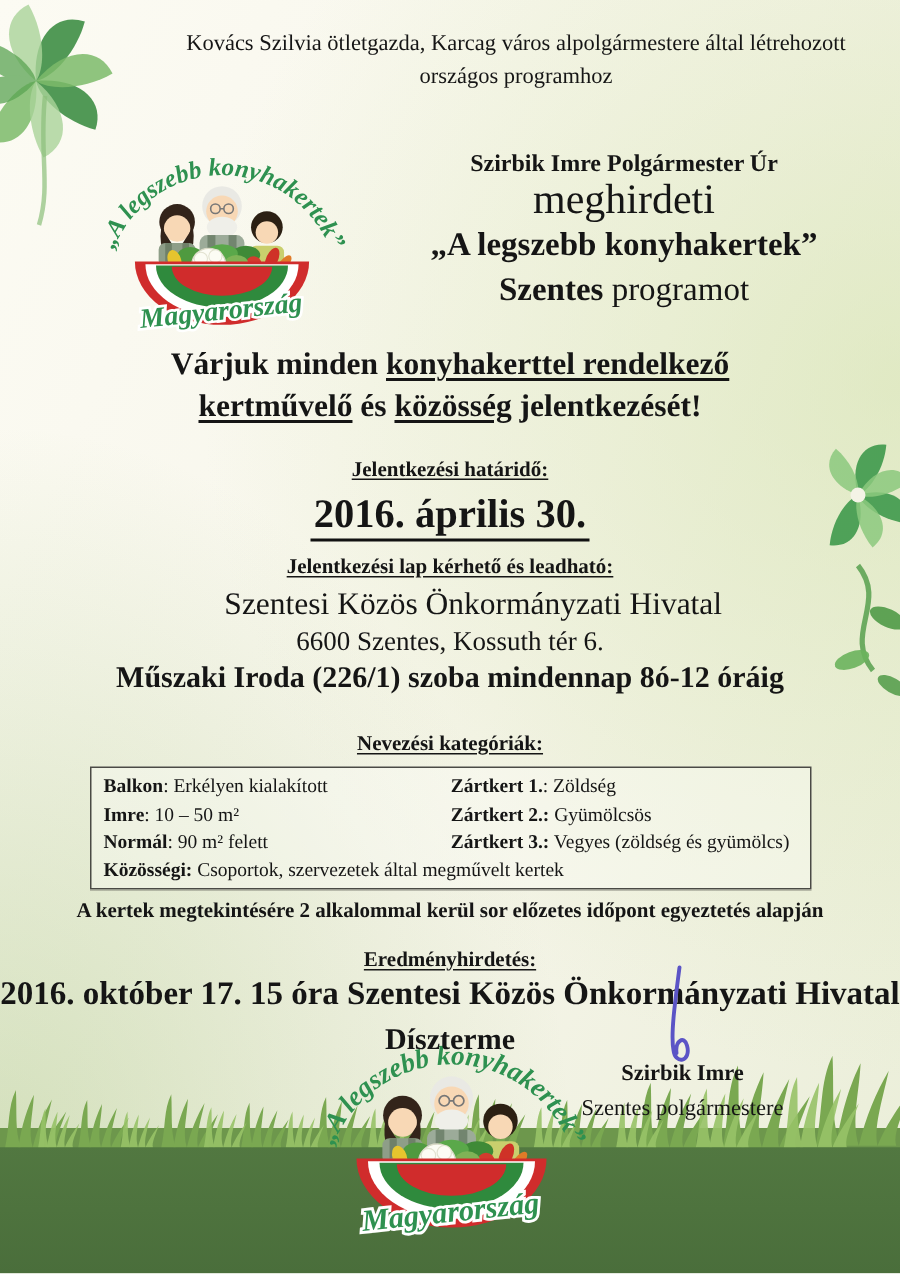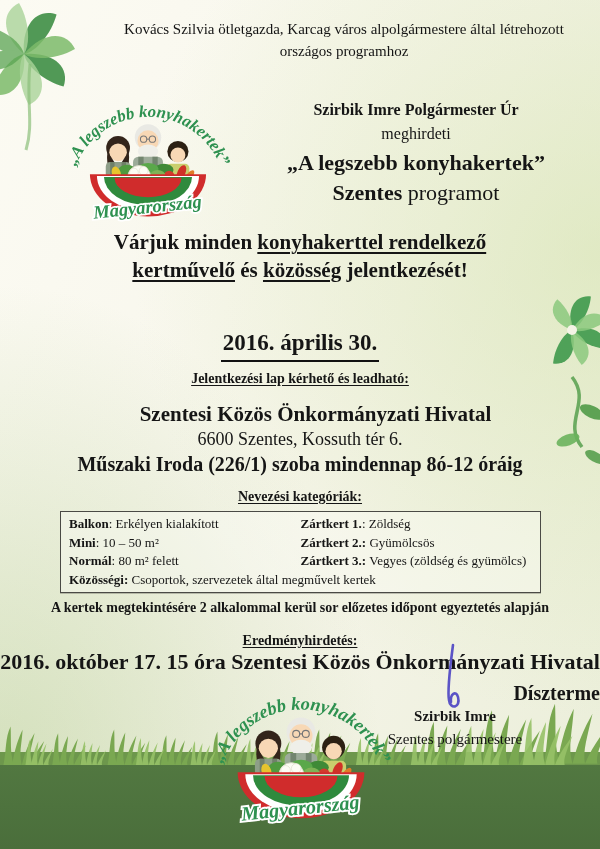--- a/index.html
+++ b/index.html
@@ -16,54 +16,54 @@
   }
   .abs { position:absolute; }
   .ctr { width:100%; text-align:center; }
 
   
   .header-block { top:18px; line-height:22px; font-size:15px;margin-left:44px; }
   .header-bold { font-weight:bold; }
 
   .announce { top:99px; left:236px; width:360px; text-align:center; }
   .announce .a1 { font-size:16px; font-weight:bold; line-height:21px; }
-  .announce .a2 { font-size:16px; line-height:28px; }
+  .announce .a2 { font-size:28px; line-height:28px; }
   .announce .a3 { font-size:22px; font-weight:bold; line-height:30px; }
   .announce .a4 { font-size:22px; line-height:30px; }
   .announce .a4 b { font-weight:bold; }
 
   .call { top:228px; font-size:21px; font-weight:bold; line-height:28px; }
   .call .u { text-decoration:underline; text-decoration-thickness:2px; text-underline-offset:3px; }
 
   .sec-label { font-size:14px; font-weight:bold; text-decoration:underline; text-underline-offset:2px; }
   .deadline { top:306px; }
-  .deadline .date { display:inline-block; font-size:23px; font-weight:bold; border-bottom:2.5px solid #111; line-height:34px; margin-top:20px; padding:0 2px; }
+  .deadline .date { display:inline-block; font-size:27px; font-weight:bold; border-bottom:2.5px solid #111; line-height:34px; margin-top:3px; padding:0 2px; }
 
   .application { top:371px; }
-  .application .office { font-size:21px; font-weight:bold; line-height:27px; margin-top:14px;padding-left:31px; }
+  .application .office { font-size:21px; font-weight:normal; line-height:27px; margin-top:2px;padding-left:31px; }
   .application .addr { font-size:18px; line-height:23px; }
   .application .hours { font-size:20px; font-weight:bold; line-height:26px; }
 
   .cats-label { top:487px; }
   .cat-table {
     top:511px; left:60px; width:479px;
     border:1px solid #4a4a45;
     background:rgba(255,255,253,0.35);
     font-size:13px; line-height:18.5px;
     padding:3px 0 3px 0;
     box-shadow:0 1px 0 rgba(90,90,80,.35);
   }
   .cat-grid { display:grid; grid-template-columns:50% 50%; padding:0 8px; }
   .cat-cell b { font-weight:bold; }
   .cat-comm { padding:0 8px; }
 
   .note { top:600px; font-size:14px; font-weight:bold; }
   .results-label { top:631px; }
   .results-line { top:649px; font-size:22px; font-weight:bold; line-height:26px; }
-  .hall { top:682px; font-size:20px; font-weight:bold; z-index:7;text-align:right; }
+  .hall { top:682px; font-size:20px; font-weight:bold; z-index:7; }
 
   .sig-name { top:708px; left:385px; width:140px; text-align:center; font-size:15px; font-weight:bold; z-index:6; }
   .sig-title { top:731px; left:375px; width:160px; text-align:center; font-size:15px; z-index:6; }
 
   
   .flower-tl { top:-8px; left:-14px; }
   .flower-r { top:282px; right:-20px; }
   .logo-top { top:88px; left:60px; z-index:2; }
   .logo-bottom { top:678px; left:205px; z-index:6; }
   .signature-svg { top:642px; left:437px; z-index:6; }
@@ -197,40 +197,41 @@
     <div class="a3">„A legszebb konyhakertek”</div>
     <div class="a4"><b>Szentes</b><span> programot</span></div>
   </div>
 
   <div class="abs ctr call">
     <div><span>Várjuk minden </span><span class="u">konyhakerttel rendelkező</span></div>
     <div><span class="u">kertművelő</span><span> és </span><span class="u">közösség</span><span> jelentkezését!</span></div>
   </div>
 
   <div class="abs ctr deadline">
+    <div class="sec-label">Jelentkezési határidő:</div>
     <div class="date">2016. április 30.</div>
   </div>
 
   <div class="abs ctr application">
     <div class="sec-label">Jelentkezési lap kérhető és leadható:</div>
     <div class="office">Szentesi Közös Önkormányzati Hivatal</div>
     <div class="addr">6600 Szentes, Kossuth tér 6.</div>
     <div class="hours">Műszaki Iroda (226/1) szoba mindennap 8ó-12 óráig</div>
   </div>
 
   <div class="abs ctr cats-label">
     <span class="sec-label">Nevezési kategóriák:</span>
   </div>
   <div class="abs cat-table">
     <div class="cat-grid">
       <div class="cat-cell"><b>Balkon</b><span>: Erkélyen kialakított</span></div>
       <div class="cat-cell"><b>Zártkert 1.</b><span>: Zöldség</span></div>
-      <div class="cat-cell"><b>Mini</b><span>: 10 – 50 m²</span></div>
+      <div class="cat-cell"><b>Imre</b><span>: 10 – 50 m²</span></div>
       <div class="cat-cell"><b>Zártkert 2.:</b><span> Gyümölcsös</span></div>
-      <div class="cat-cell"><b>Normál</b><span>: 80 m² felett</span></div>
+      <div class="cat-cell"><b>Normál</b><span>: 90 m² felett</span></div>
       <div class="cat-cell"><b>Zártkert 3.:</b><span> Vegyes (zöldség és gyümölcs)</span></div>
     </div>
     <div class="cat-comm"><b>Közösségi:</b><span> Csoportok, szervezetek által megművelt kertek</span></div>
   </div>
 
   <div class="abs ctr note">A kertek megtekintésére 2 alkalommal kerül sor előzetes időpont egyeztetés alapján</div>
 
   <div class="abs ctr results-label">
     <span class="sec-label">Eredményhirdetés:</span>
   </div>

